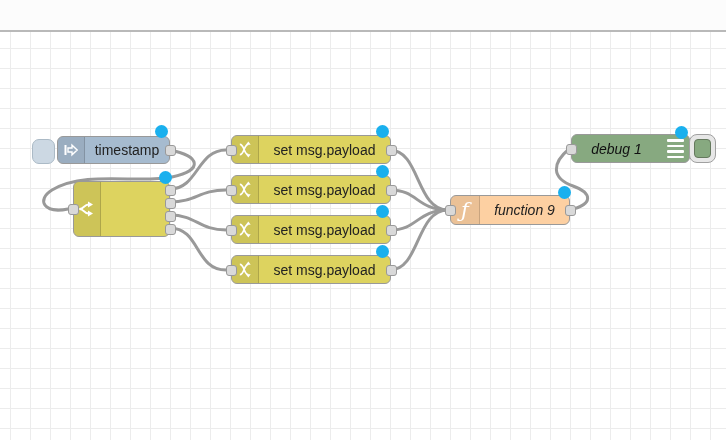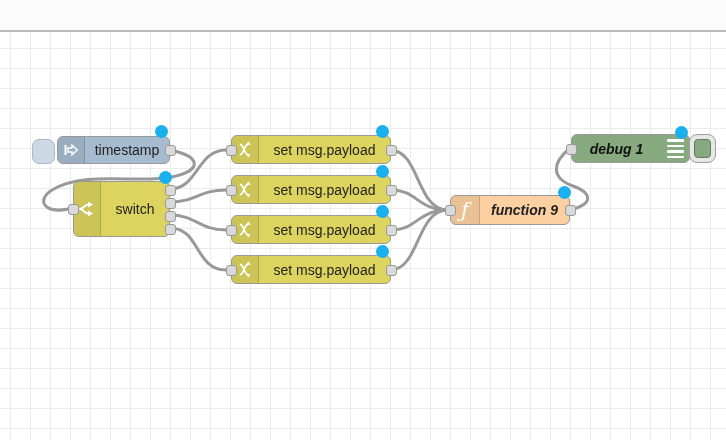--- a/index.html
+++ b/index.html
@@ -30,21 +30,21 @@
   .node-body{display:flex;align-items:stretch;width:100%;border-radius:5px;overflow:hidden;}
   .icon-region{
     display:flex;align-items:center;justify-content:center;
     background:rgba(0,0,0,0.07);border-right:1px solid rgba(0,0,0,0.15);
     flex:0 0 26px;
   }
   .node-label{
     flex:1;display:flex;align-items:center;justify-content:center;
     font-size:14px;color:#222;white-space:nowrap;padding:0 4px;
   }
-  .italic{font-style:italic;font-weight:bold;}
+  .italic{font-style:italic;}
   .port{
     position:absolute;width:11px;height:11px;background:#d9d9d9;
     border:1px solid #999;border-radius:3px;box-sizing:border-box;z-index:5;
   }
   .changed-dot{
     position:absolute;width:13px;height:13px;border-radius:50%;
     background:#1ab0ee;z-index:6;
   }
   .inject-button{
     position:absolute;left:32px;top:139px;width:21px;height:23px;
@@ -105,21 +105,20 @@
 <div class="node" style="left:73px;top:181px;width:97px;height:56px;background:#ddd35f;">
   <div class="node-body">
     <div class="icon-region">
       <svg width="18" height="18" viewBox="0 0 18 18">
         <path d="M1.5 9 C6 9 6 4.5 10.5 4.5" fill="none" stroke="#fff" stroke-width="1.8"></path>
         <path d="M1.5 9 C6 9 6 13.5 10.5 13.5" fill="none" stroke="#fff" stroke-width="1.8"></path>
         <polygon points="10,1.5 15,4.5 10,7.5" fill="#fff"></polygon>
         <polygon points="10,10.5 15,13.5 10,16.5" fill="#fff"></polygon>
       </svg>
     </div>
-    <div class="node-label">switch</div>
   </div>
   <div class="port" style="left:-6px;top:22px;"></div>
   <div class="port" style="left:91px;top:3px;"></div>
   <div class="port" style="left:91px;top:16px;"></div>
   <div class="port" style="left:91px;top:29px;"></div>
   <div class="port" style="left:91px;top:42px;"></div>
   <div class="changed-dot" style="left:85px;top:-11px;"></div>
 </div>
 
 <div class="node" style="left:231px;top:135px;width:160px;height:29px;background:#ddd35f;">

